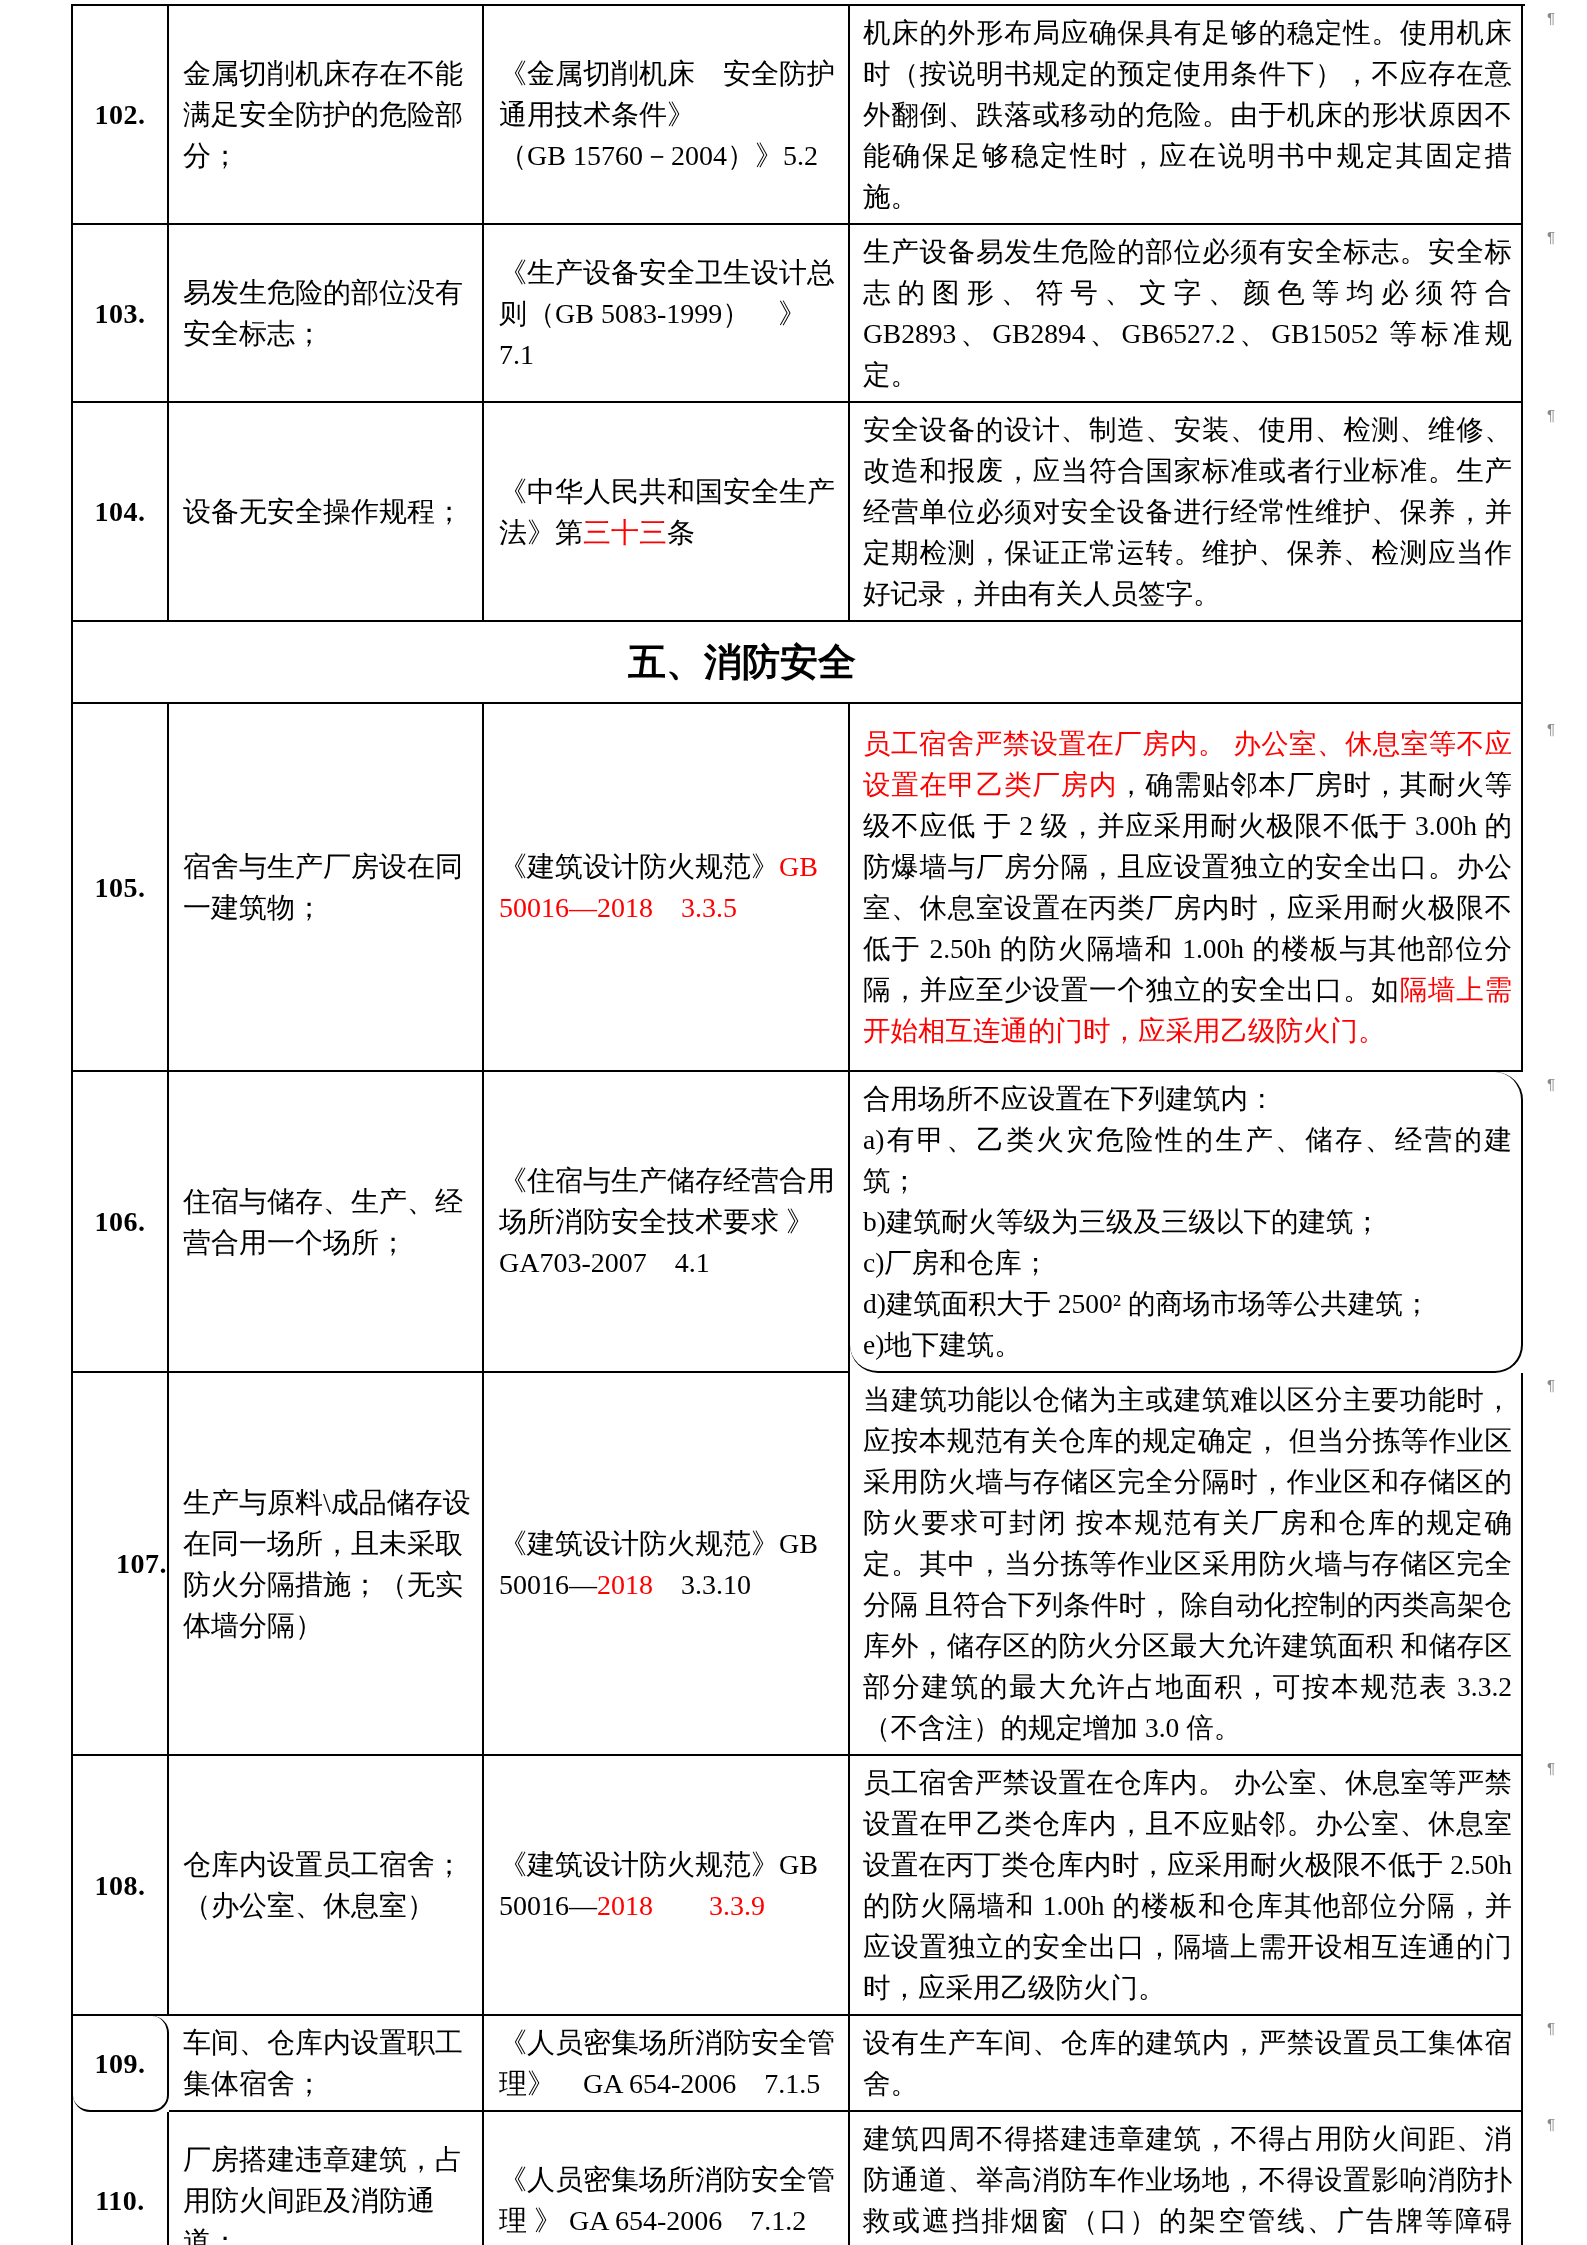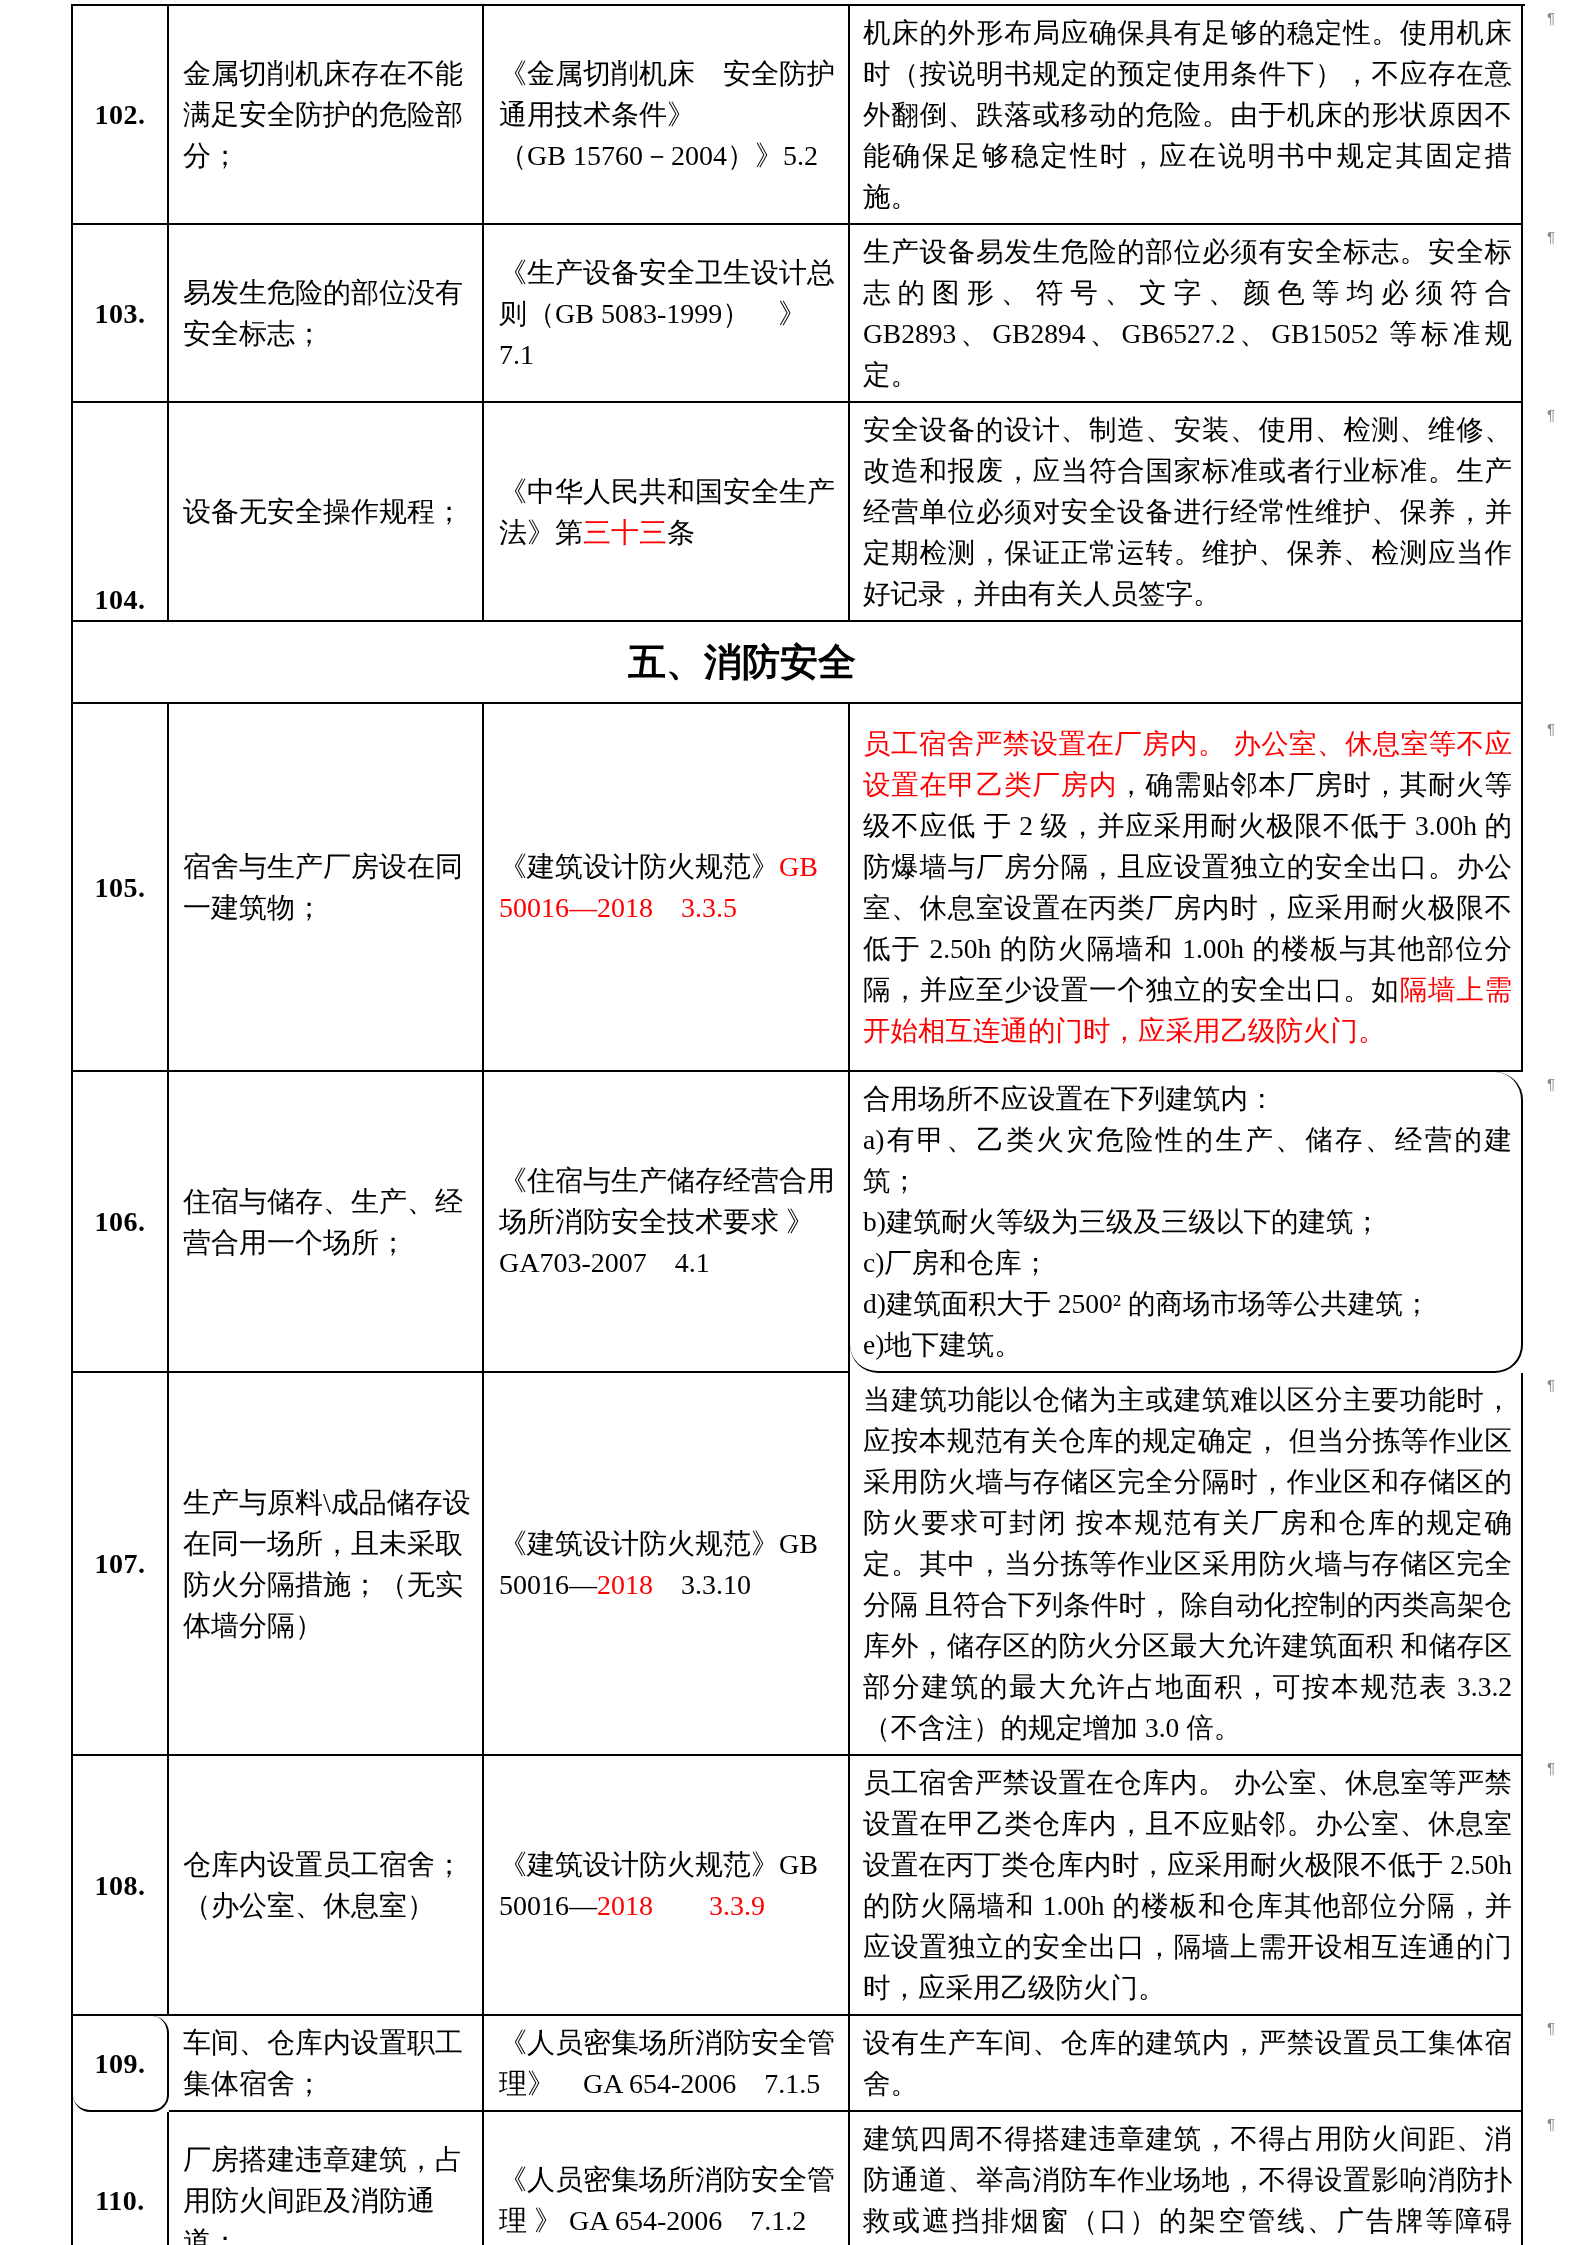--- a/index.html
+++ b/index.html
@@ -62,21 +62,21 @@
     <div class="cell problem-cell" style="min-height: 123px;">
       <div class="pad"><span>易发生危险的部位没有安全标志；</span></div>
     </div>
     <div class="cell standard-cell" style="min-height: 123px;">
       <div class="pad"><span>《生产设备安全卫生设计总
 则（GB 5083-1999）　》　7.1</span></div>
     </div>
     <div class="cell requirement-cell" style="min-height: 123px;">
       <div class="pad"><span>生产设备易发生危险的部位必须有安全标志。安全标志的图形、符号、文字、颜色等均必须符合 GB2893、GB2894、GB6527.2、GB15052 等标准规定。</span><span class="pilcrow">¶</span></div>
     </div>
-    <div class="cell num-cell" style="min-height: 212px; align-items: flex-end;">
+    <div class="cell num-cell" style="min-height: 212px;">
       <span>104.</span>
     </div>
     <div class="cell problem-cell" style="min-height: 212px;">
       <div class="pad"><span>设备无安全操作规程；</span></div>
     </div>
     <div class="cell standard-cell" style="min-height: 212px;">
       <div class="pad"><span>《中华人民共和国安全生产
 法》第</span><span class="red">三十三</span><span>条</span></div>
     </div>
     <div class="cell requirement-cell" style="min-height: 212px;">
@@ -110,21 +110,21 @@
 GA703-2007　4.1</span></div>
     </div>
     <div class="cell requirement-cell" style="min-height: 245px; border-radius: 28px;">
       <div class="pad"><span>合用场所不应设置在下列建筑内：
 a)有甲、乙类火灾危险性的生产、储存、经营的建筑；
 b)建筑耐火等级为三级及三级以下的建筑；
 c)厂房和仓库；
 d)建筑面积大于 2500² 的商场市场等公共建筑；
 e)地下建筑。</span><span class="pilcrow">¶</span></div>
     </div>
-    <div class="cell num-cell" style="min-height: 376px;">
+    <div class="cell num-cell" style="min-height: 376px; justify-content: flex-end;">
       <span>107.</span>
     </div>
     <div class="cell problem-cell" style="min-height: 376px;">
       <div class="pad"><span>生产与原料\成品储存设在同一场所，且未采取防火分隔措施；（无实体墙分隔）</span></div>
     </div>
     <div class="cell standard-cell" style="min-height: 376px;">
       <div class="pad"><span>《建筑设计防火规范》GB
 50016—</span><span class="red">2018</span><span>　3.3.10</span></div>
     </div>
     <div class="cell requirement-cell" style="min-height: 376px;">

